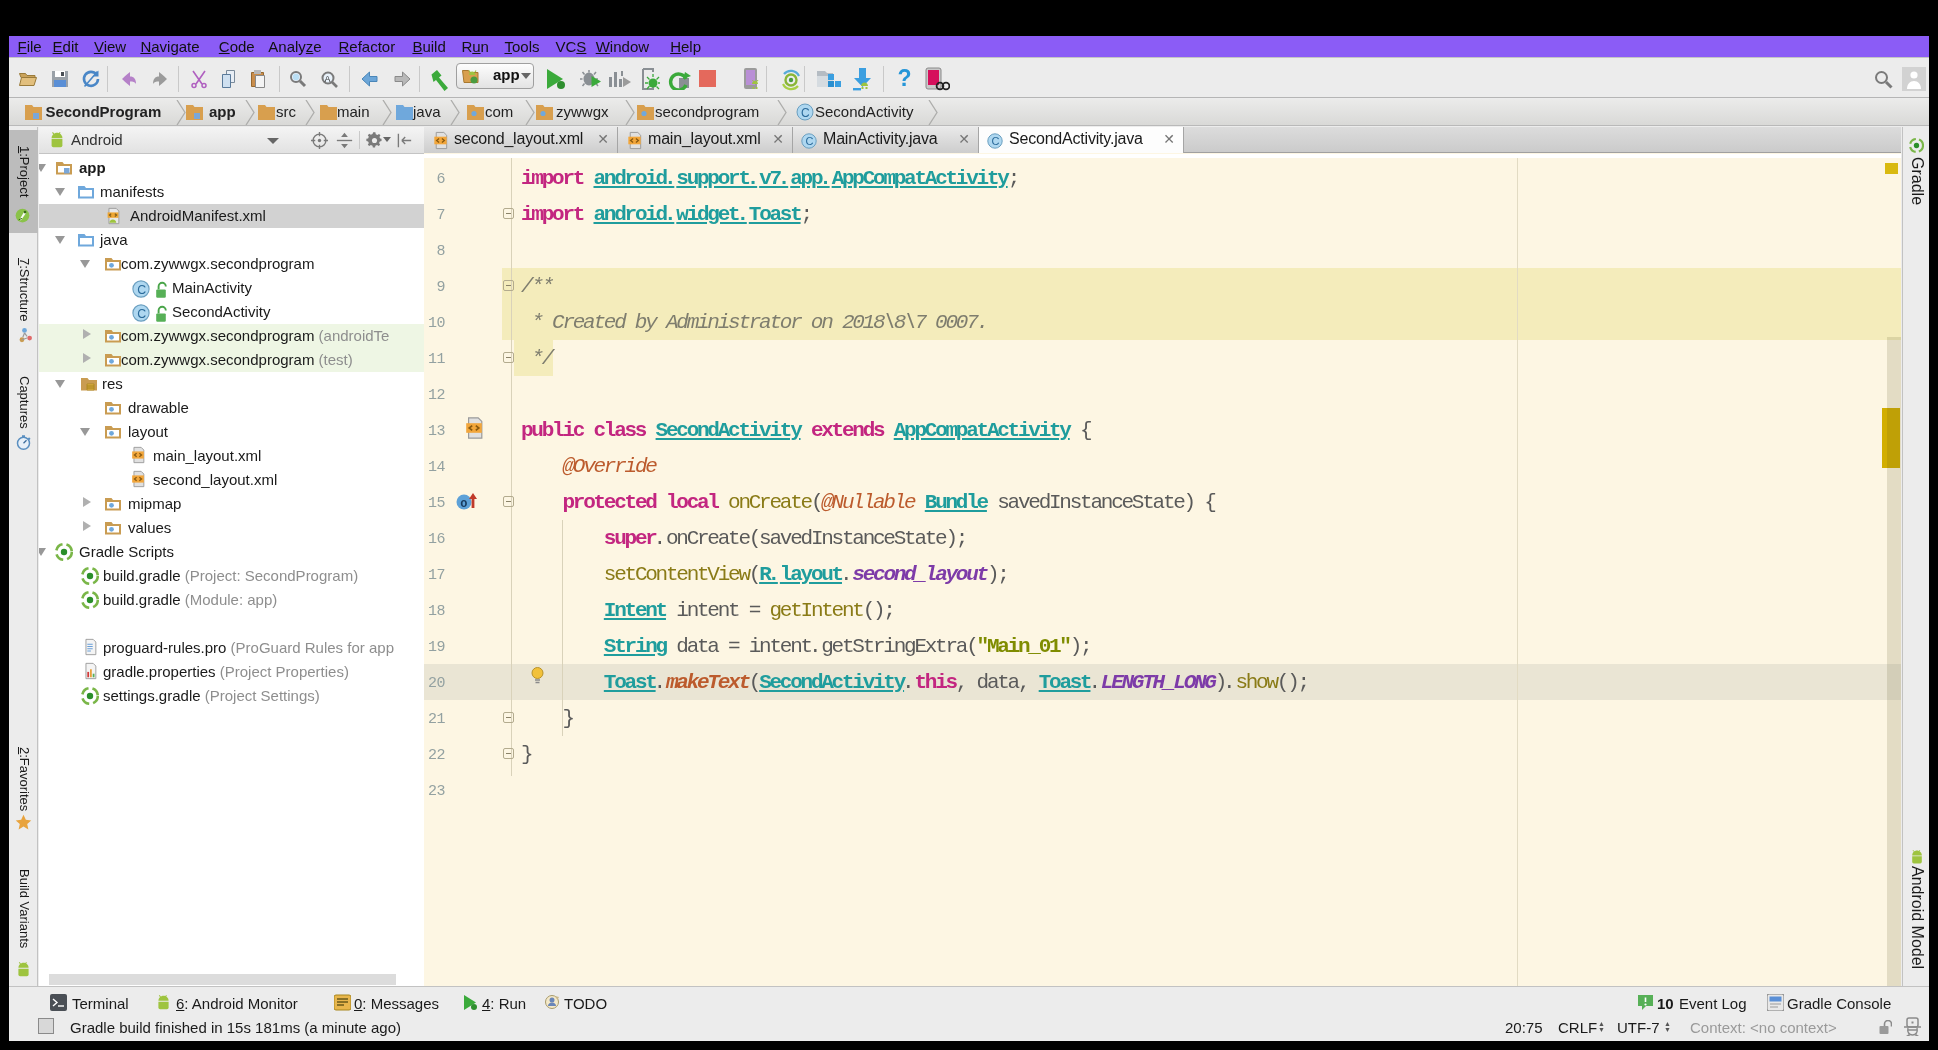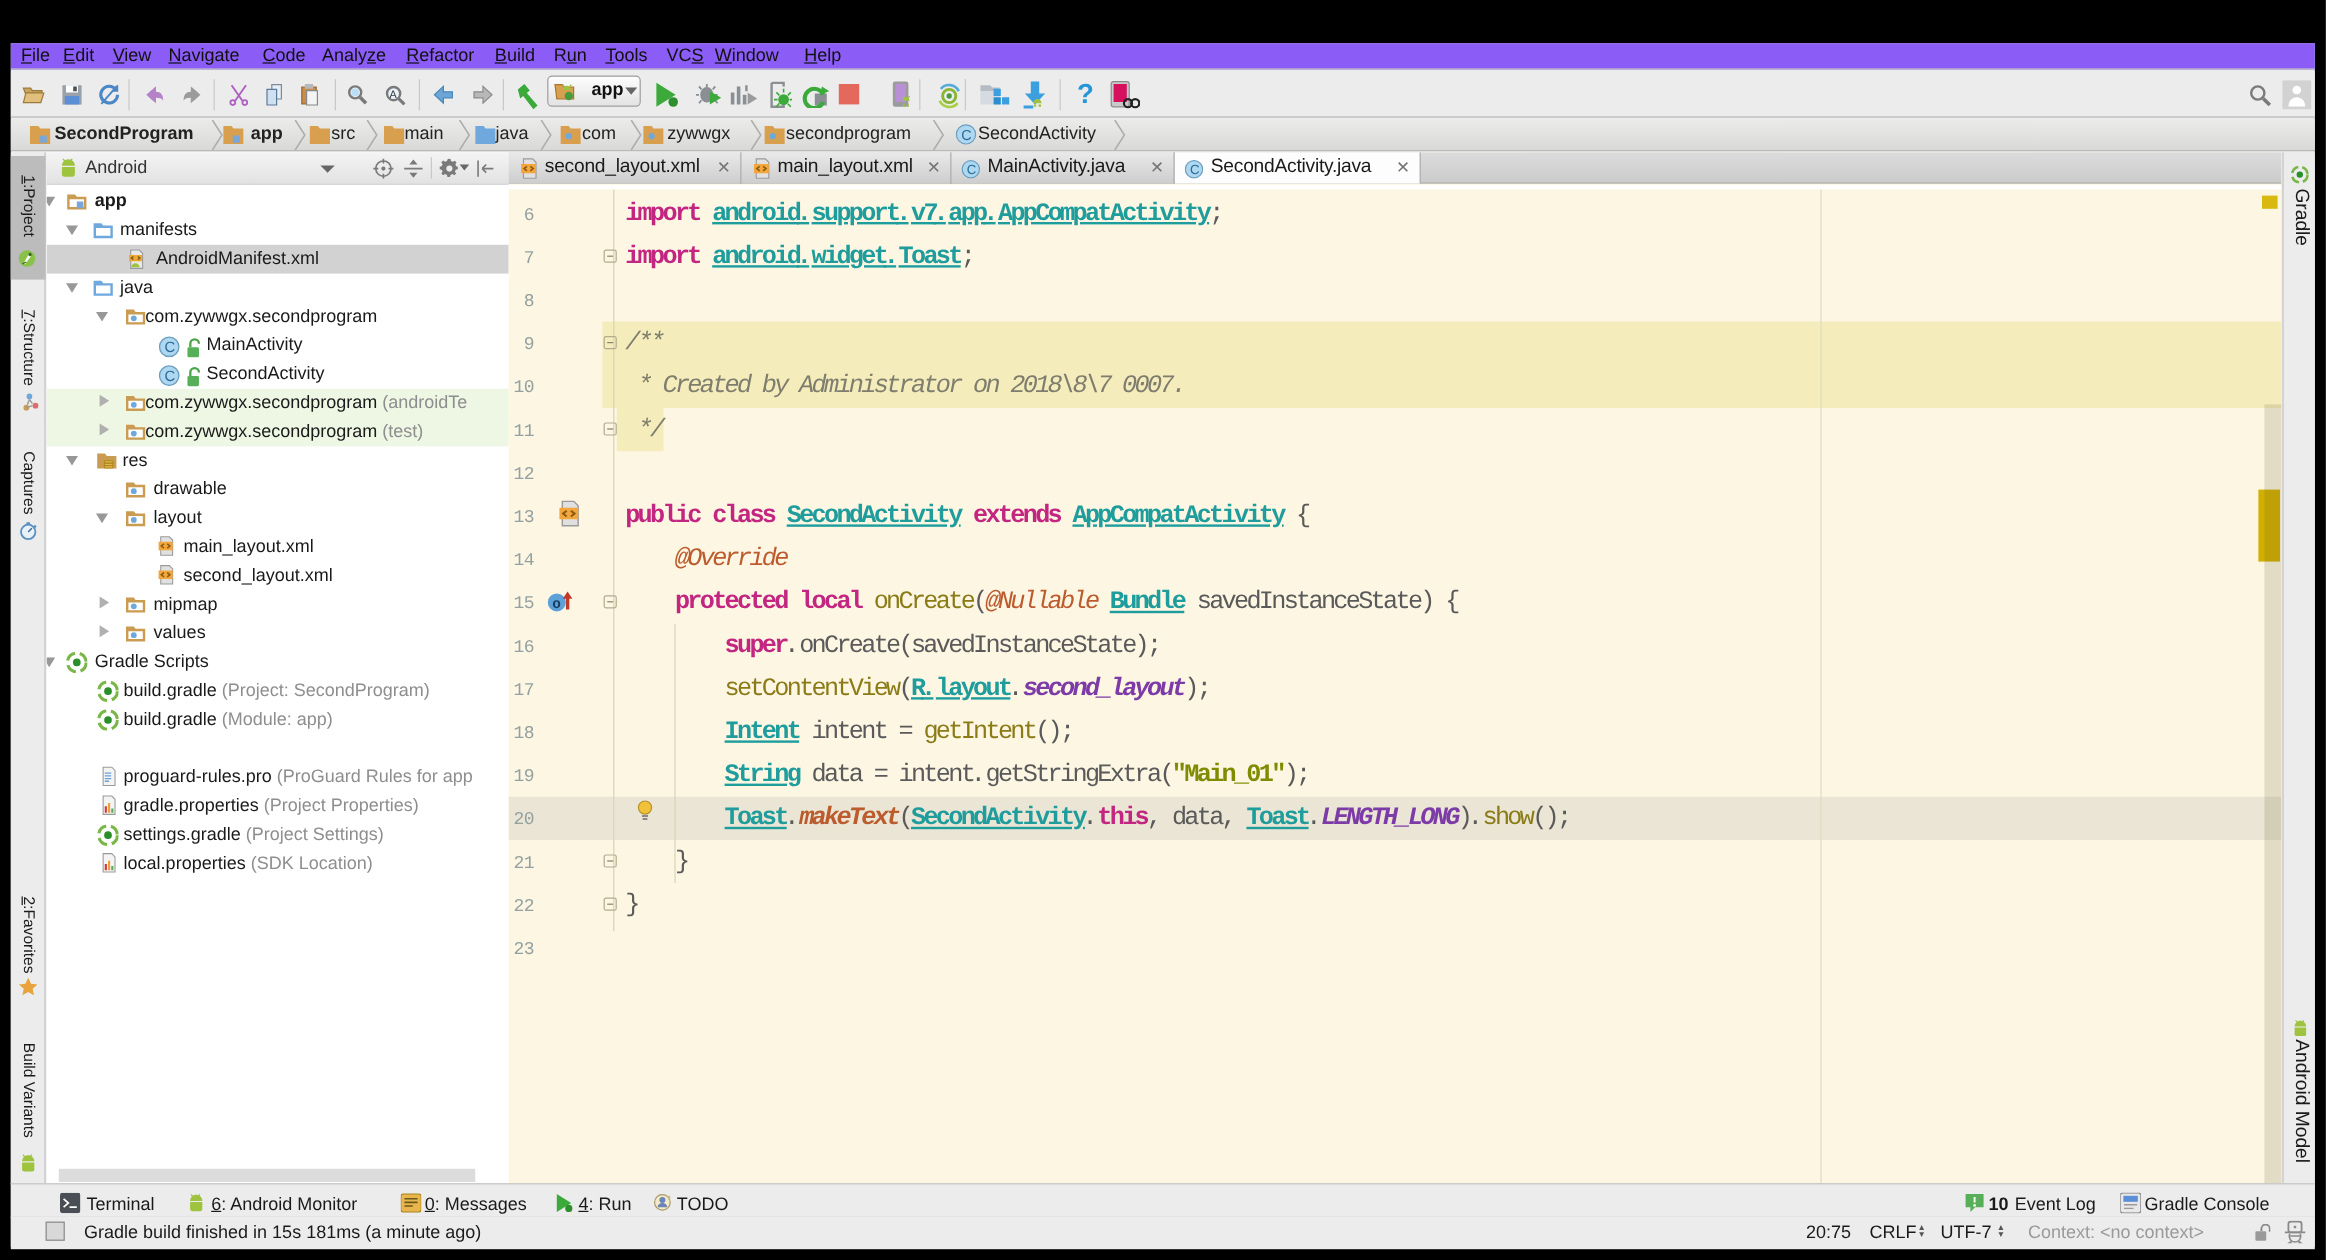--- a/index.html
+++ b/index.html
@@ -564,26 +564,20 @@
             <use href="#propf"></use>
           </svg>
           <span class="lbl" style="left:64px">gradle.properties <span class="grey">(Project Properties)</span></span>
         </div>
       <div class="trow" style="top:530px">
           <svg class="ticon" style="left:42px;top:3px" width="18" height="18" viewBox="0 0 18 18">
             <use href="#gradl"></use>
           </svg>
           <span class="lbl" style="left:64px">settings.gradle <span class="grey">(Project Settings)</span></span>
         </div>
-      <div class="trow" style="top:554px">
-          <svg class="ticon" style="left:42px;top:2px" width="16" height="20" viewBox="0 0 16 20">
-            <use href="#propf"></use>
-          </svg>
-          <span class="lbl" style="left:64px">local.properties <span class="grey">(SDK Location)</span></span>
-        </div>
     </div>
     <div class="abs" style="left:10px;top:847px;width:347px;height:11px;background:#dcdcdc"></div>
   </div>
   <div id="editor">
     <div id="tabbar">
       <div class="tab" style="left:0;width:194px">
           <svg class="ticn" width="16" height="16" viewBox="0 0 16 20">
             <use href="#xmlf"></use>
           </svg>
           <span class="tx">second_layout.xml</span>

